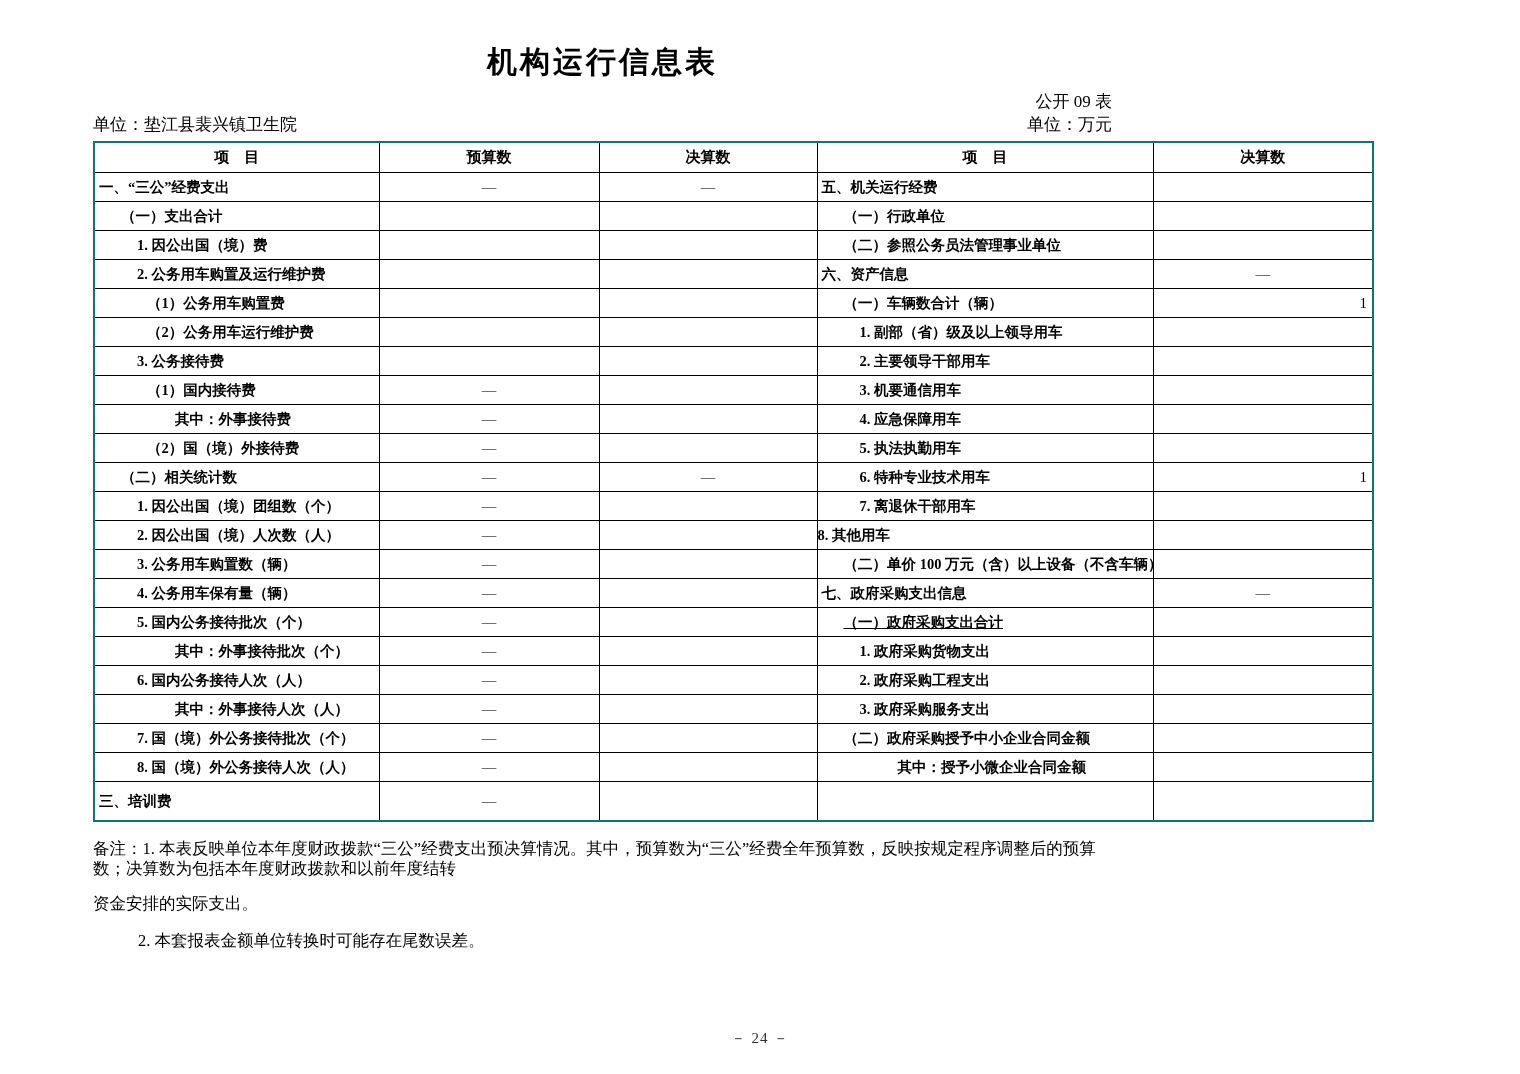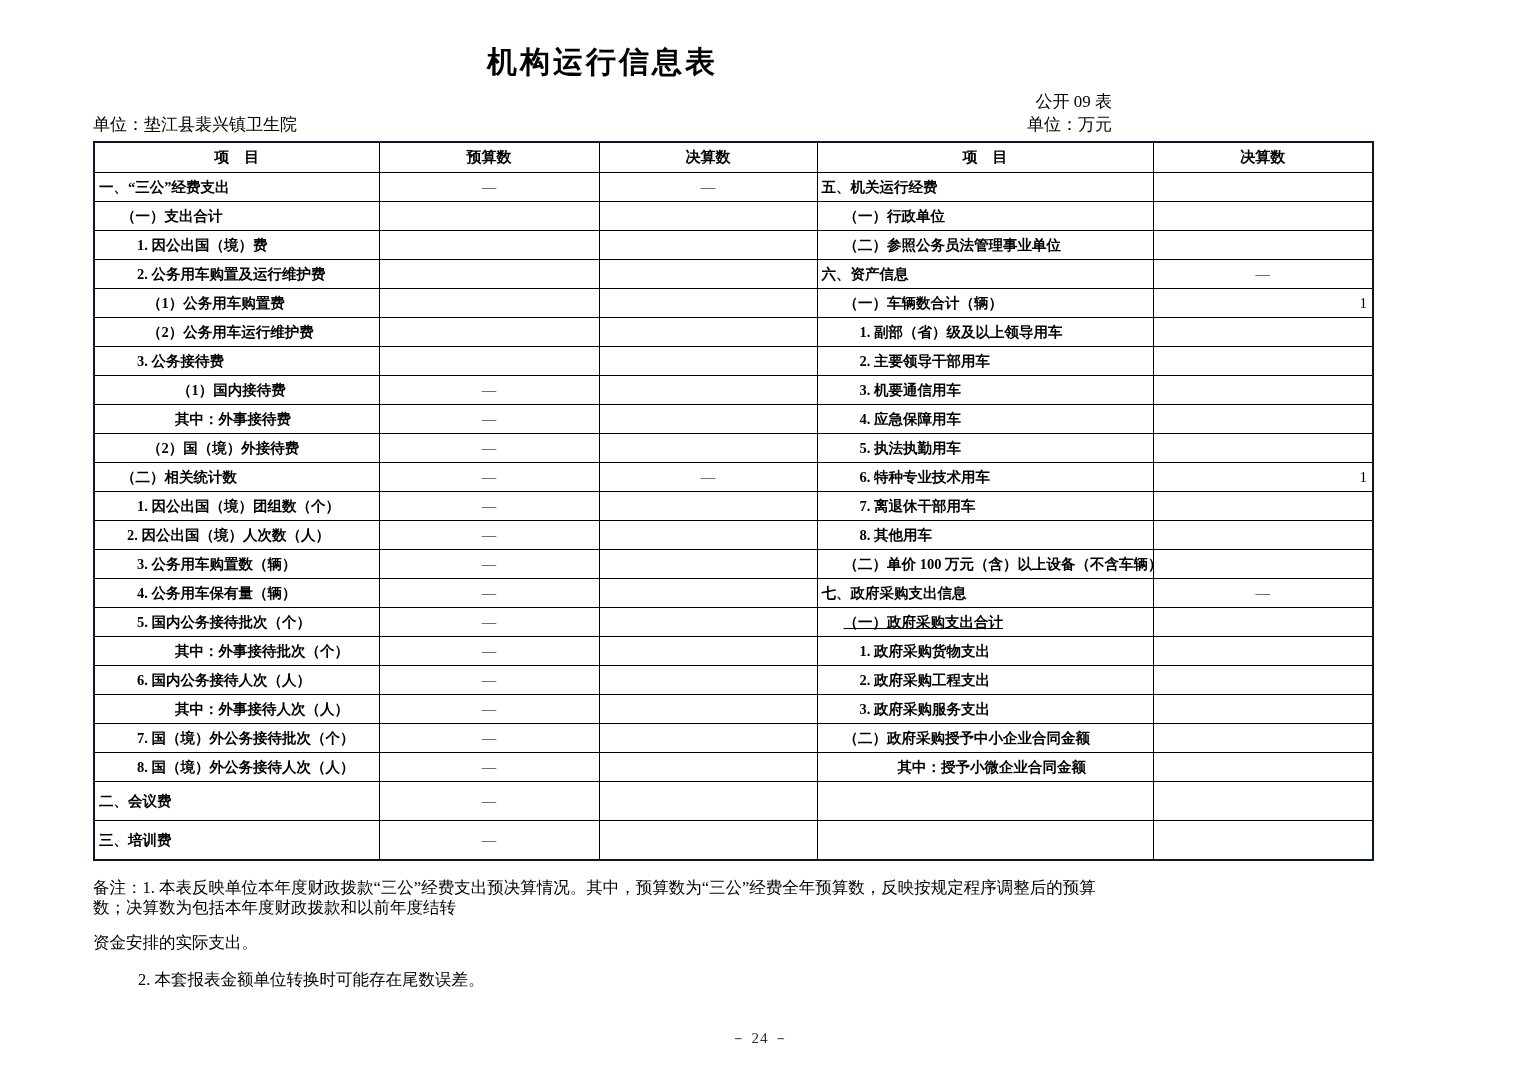--- a/index.html
+++ b/index.html
@@ -37,21 +37,21 @@
     align-items: flex-end;
     font-size: 17px;
     margin-top: 2px;
     margin-bottom: 5px;
     line-height: 22px;
   }
   table.info-table {
     width: 1279px;
     border-collapse: collapse;
     table-layout: fixed;
-    border: 2px solid #0f172a;
+    border: 2px solid #0f766e;
   }
   table.info-table th,
   table.info-table td {
     border: 1px solid #000;
     padding: 0;
     height: 28px;
     font-size: 14.5px;
     overflow: hidden;
     white-space: nowrap;
     vertical-align: middle;
@@ -171,21 +171,21 @@
           <td class="value"></td>
         </tr>
         <tr>
           <td class="label" style="padding-left: 42px;">3. 公务接待费</td>
           <td class="value"></td>
           <td class="value"></td>
           <td class="label" style="padding-left: 42px;">2. 主要领导干部用车</td>
           <td class="value"></td>
         </tr>
         <tr>
-          <td class="label" style="padding-left: 82px;">（1）国内接待费</td>
+          <td class="label" style="padding-left: 52px;">（1）国内接待费</td>
           <td class="value dash">—</td>
           <td class="value"></td>
           <td class="label" style="padding-left: 42px;">3. 机要通信用车</td>
           <td class="value"></td>
         </tr>
         <tr>
           <td class="label" style="padding-left: 80px;">其中：外事接待费</td>
           <td class="value dash">—</td>
           <td class="value"></td>
           <td class="label" style="padding-left: 42px;">4. 应急保障用车</td>
@@ -206,24 +206,24 @@
           <td class="value num">1</td>
         </tr>
         <tr>
           <td class="label" style="padding-left: 42px; margin-left: 40px;">1. 因公出国（境）团组数（个）</td>
           <td class="value dash">—</td>
           <td class="value"></td>
           <td class="label" style="padding-left: 42px;">7. 离退休干部用车</td>
           <td class="value"></td>
         </tr>
         <tr>
-          <td class="label" style="padding-left: 32px;">2. 因公出国（境）人次数（人）</td>
-          <td class="value dash">—</td>
-          <td class="value"></td>
-          <td class="label" style="padding-left: 42px;">8. 其他用车</td>
+          <td class="label" style="padding-left: 42px;">2. 因公出国（境）人次数（人）</td>
+          <td class="value dash">—</td>
+          <td class="value"></td>
+          <td class="label" style="">8. 其他用车</td>
           <td class="value"></td>
         </tr>
         <tr>
           <td class="label" style="padding-left: 42px;">3. 公务用车购置数（辆）</td>
           <td class="value dash">—</td>
           <td class="value"></td>
           <td class="label" style="padding-left: 26px;">（二）单价 100 万元（含）以上设备（不含车辆）</td>
           <td class="value"></td>
         </tr>
         <tr>
@@ -266,27 +266,20 @@
           <td class="value dash">—</td>
           <td class="value"></td>
           <td class="label" style="padding-left: 26px;">（二）政府采购授予中小企业合同金额</td>
           <td class="value"></td>
         </tr>
         <tr>
           <td class="label" style="padding-left: 42px;">8. 国（境）外公务接待人次（人）</td>
           <td class="value dash">—</td>
           <td class="value"></td>
           <td class="label" style="padding-left: 80px;">其中：授予小微企业合同金额</td>
-          <td class="value"></td>
-        </tr>
-        <tr class="tall">
-          <td class="label" style="padding-left: 4px;">二、会议费</td>
-          <td class="value dash">—</td>
-          <td class="value"></td>
-          <td class="label" style="padding-left: 4px;"></td>
           <td class="value"></td>
         </tr>
         <tr class="tall">
           <td class="label" style="padding-left: 4px;">三、培训费</td>
           <td class="value dash">—</td>
           <td class="value"></td>
           <td class="label" style="padding-left: 4px;"></td>
           <td class="value"></td>
         </tr>
       </tbody>

